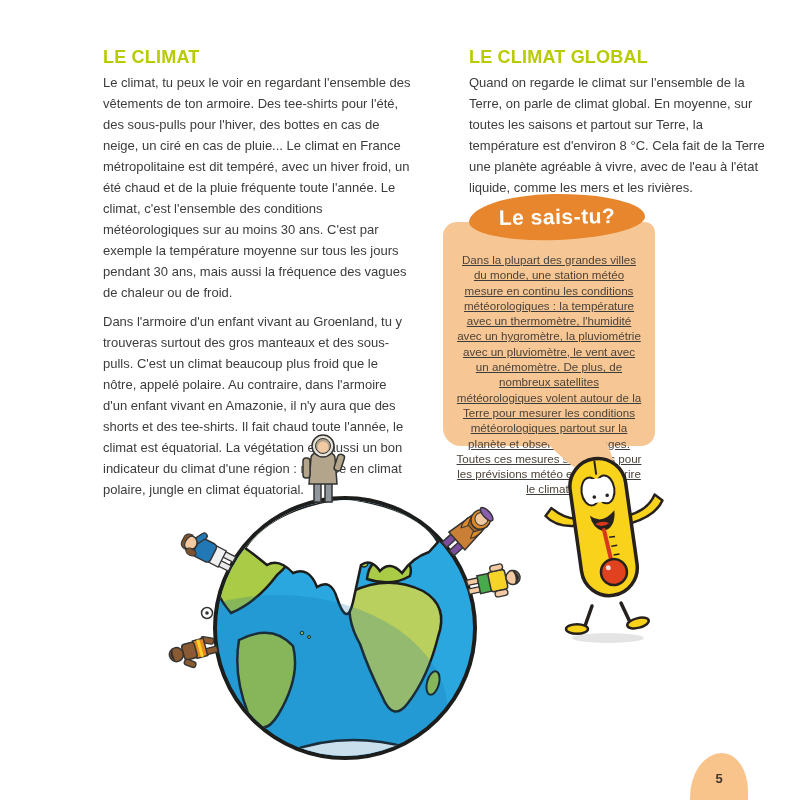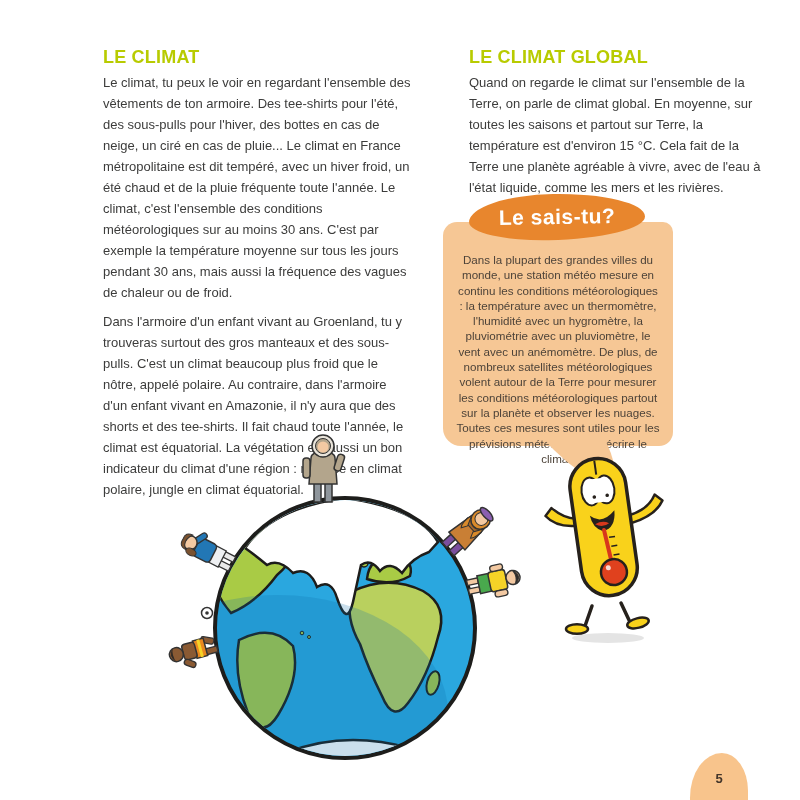--- a/index.html
+++ b/index.html
@@ -23,25 +23,26 @@
   }
   .col-left h2.second{margin-top:16px;}
   p.body-text{
     margin:0 0 8px 0;
     font-size:13px;line-height:21px;
     color:#3c3c3b;
   }
 
   
   .callout{
-    position:absolute;left:443px;top:222px;width:230px;height:224px;
+    position:absolute;left:443px;top:222px;width:212px;height:224px;
     background:#f6c795;
     border-radius:14px 10px 14px 18px;
     box-sizing:border-box;
     padding:30px 12px 10px 12px;
+    text-decoration:underline;
   }
   .callout-title{
     position:absolute;left:26px;top:-28px;width:176px;height:46px;
     background:#e8862d;
     border-radius:48% 52% 55% 45% / 58% 52% 48% 42%;
     transform:rotate(-1deg);
     display:flex;align-items:center;justify-content:center;
     color:#ffffff;font-size:21px;font-weight:700;
     letter-spacing:.5px;
   }
@@ -68,21 +69,21 @@
 <div class="page">
 
   <div class="col col-left">
     <h2 class="section-heading">LE CLIMAT</h2>
     <p class="body-text">Le climat, tu peux le voir en regardant l'ensemble des vêtements de ton armoire. Des tee-shirts pour l'été, des sous-pulls pour l'hiver, des bottes en cas de neige, un ciré en cas de pluie... Le climat en France métropolitaine est dit tempéré, avec un hiver froid, un été chaud et de la pluie fréquente toute l'année. Le climat, c'est l'ensemble des conditions météorologiques sur au moins 30 ans. C'est par exemple la température moyenne sur tous les jours pendant 30 ans, mais aussi la fréquence des vagues de chaleur ou de froid.</p>
     <p class="body-text">Dans l'armoire d'un enfant vivant au Groenland, tu y trouveras surtout des gros manteaux et des sous-pulls. C'est un climat beaucoup plus froid que le nôtre, appelé polaire. Au contraire, dans l'armoire d'un enfant vivant en Amazonie, il n'y aura que des shorts et des tee-shirts. Il fait chaud toute l'année, le climat est équatorial. La végétation est aussi un bon indicateur du climat d'une région : mousse en climat polaire, jungle en climat équatorial.</p>
   </div>
 
   <div class="col col-right">
     <h2 class="section-heading">LE CLIMAT GLOBAL</h2>
-    <p class="body-text">Quand on regarde le climat sur l'ensemble de la Terre, on parle de climat global. En moyenne, sur toutes les saisons et partout sur Terre, la température est d'environ 15 °C. Cela fait de la Terre une planète agréable à vivre, avec de l'eau à l'état liquide, comme les mers et les rivières.</p>
+    <p class="body-text">Quand on regarde le climat sur l'ensemble de la Terre, on parle de climat global. En moyenne, sur toutes les saisons et partout sur Terre, la température est d'environ 8 °C. Cela fait de la Terre une planète agréable à vivre, avec de l'eau à l'état liquide, comme les mers et les rivières.</p>
   </div>
 
   <div class="callout">
     <div class="callout-title">
       <span>Le sais-tu?</span>
     </div>
     <div class="callout-body">Dans la plupart des grandes villes du monde, une station météo mesure en continu les conditions météorologiques : la température avec un thermomètre, l'humidité avec un hygromètre, la pluviométrie avec un pluviomètre, le vent avec un anémomètre. De plus, de nombreux satellites météorologiques volent autour de la Terre pour mesurer les conditions météorologiques partout sur la planète et observer les nuages. Toutes ces mesures sont utiles pour les prévisions météo et pour décrire le climat.</div>
   </div>
 
   <svg class="illustration" viewBox="0 0 620 365" xmlns="http://www.w3.org/2000/svg">

